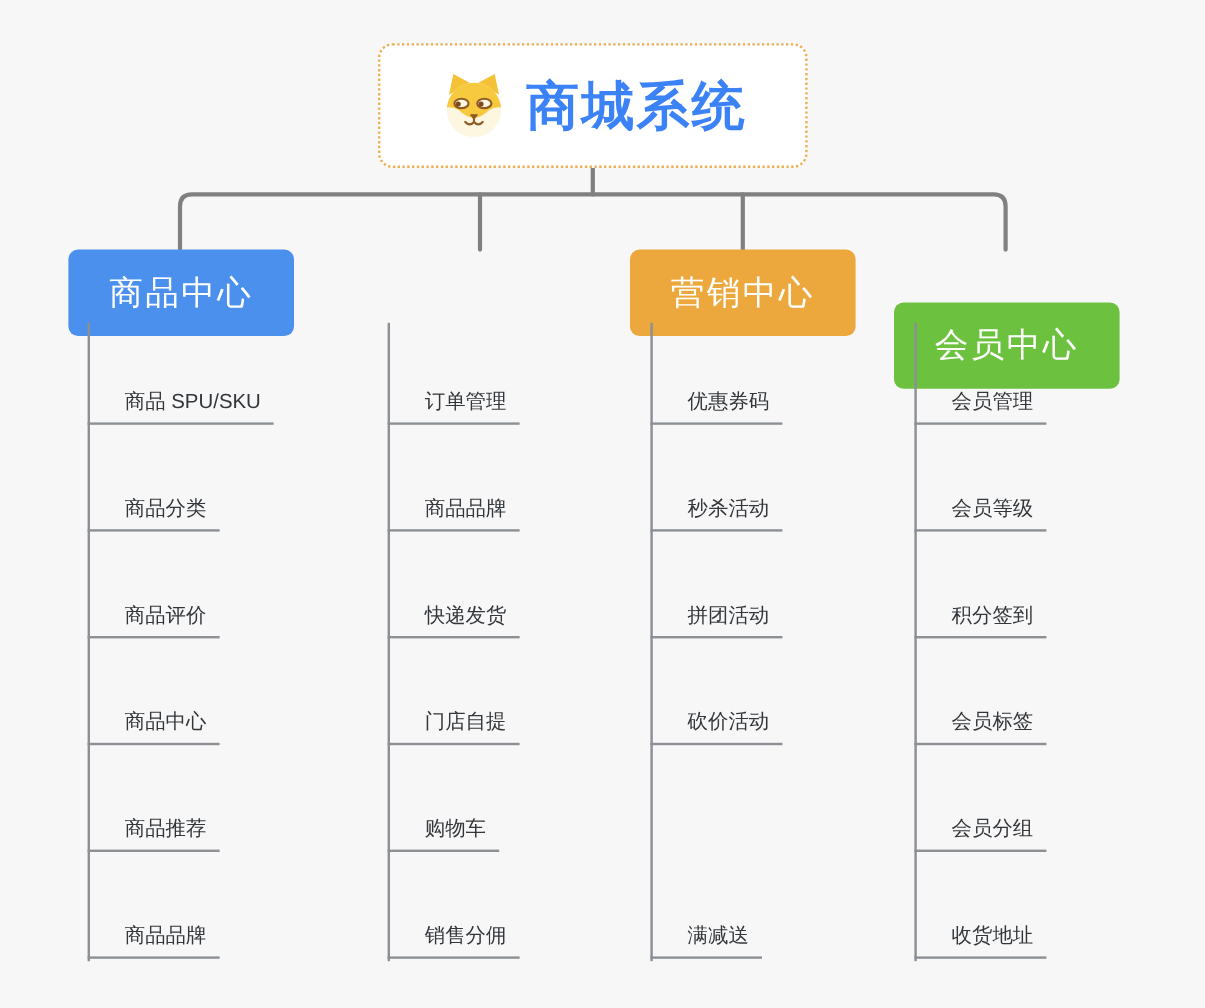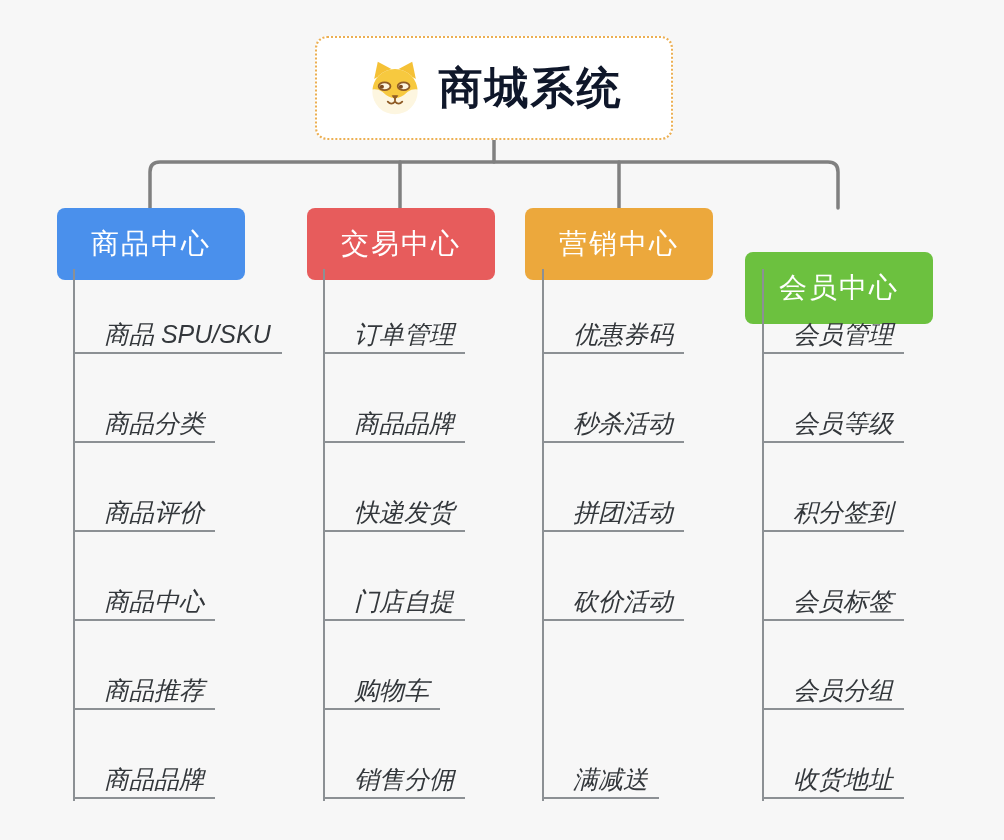--- a/index.html
+++ b/index.html
@@ -21,21 +21,21 @@
     white-space:nowrap;cursor:default;}
   .n0{left:57px}.n1{left:307px}.n2{left:525px}.n3{left:745px}
 
   
   .trunk{position:absolute;top:269px;width:2px;height:532px;background:#8c9094;}
   .k0{left:73px}.k1{left:323px}.k2{left:542px}.k3{left:762px}
 
   
   .leaf{position:absolute;height:36px;line-height:33px;box-sizing:border-box;
     border-bottom:2px solid #8c9094;padding:0 11px 0 31px;
-    font-size:25px;color:#33373b;white-space:nowrap;cursor:default;font-style:italic;}
+    font-size:17px;color:#33373b;white-space:nowrap;cursor:default;}
   .r0{top:318px}.r1{top:407px}.r2{top:496px}.r3{top:585px}.r4{top:674px}.r5{top:763px}
 </style>
 </head>
 <body>
 
 <div class="canvas">
 
   <svg class="connectors" viewBox="0 0 1004 840" xmlns="http://www.w3.org/2000/svg">
     <g stroke="#808080" stroke-width="3.5" fill="none" stroke-linecap="round">
       <path d="M494 140 V162"></path>
@@ -60,33 +60,32 @@
         <g stroke="#8f5c26" stroke-width="2" fill="#fdf6e0">
           <ellipse cx="20.5" cy="30" rx="6.5" ry="4.3"></ellipse>
           <ellipse cx="41.5" cy="30" rx="6.5" ry="4.3"></ellipse>
         </g>
         <circle cx="17.5" cy="30.6" r="2.3" fill="#7c4a1d"></circle>
         <circle cx="38.5" cy="30.6" r="2.3" fill="#7c4a1d"></circle>
         <path d="M29,40.5 h6 l-3,4 z" fill="#8f5c26" stroke="#8f5c26" stroke-linejoin="round"></path>
         <path d="M32,44 v2 M24,47 q4,4.5 8,0 q4,4.5 8,0" stroke="#8f5c26" stroke-width="2" fill="none" stroke-linecap="round"></path>
       </svg>
     </span>
-    <span class="root-title" style="color: #0f172a;">商城系统</span>
+    <span class="root-title" style="color: #3b82f6;">商城系统</span>
   </div>
 
   <div class="node n0" style="background-color: rgb(74, 144, 236);">商品中心</div>
   <div class="trunk k0"></div>
   <div class="leaf k0 r0">商品 SPU/SKU</div>
   <div class="leaf k0 r1">商品分类</div>
   <div class="leaf k0 r2">商品评价</div>
   <div class="leaf k0 r3">商品中心</div>
   <div class="leaf k0 r4">商品推荐</div>
   <div class="leaf k0 r5">商品品牌</div>
 
-  <div class="node n1" style="background-color: rgb(231, 92, 92);">交易中心</div>
   <div class="trunk k1"></div>
   <div class="leaf k1 r0">订单管理</div>
   <div class="leaf k1 r1">商品品牌</div>
   <div class="leaf k1 r2">快递发货</div>
   <div class="leaf k1 r3">门店自提</div>
   <div class="leaf k1 r5">销售分佣</div>
   <div class="leaf k1 r4">购物车</div>
 
   <div class="node n2" style="background-color: rgb(236, 168, 60);">营销中心</div>
   <div class="trunk k2"></div>

